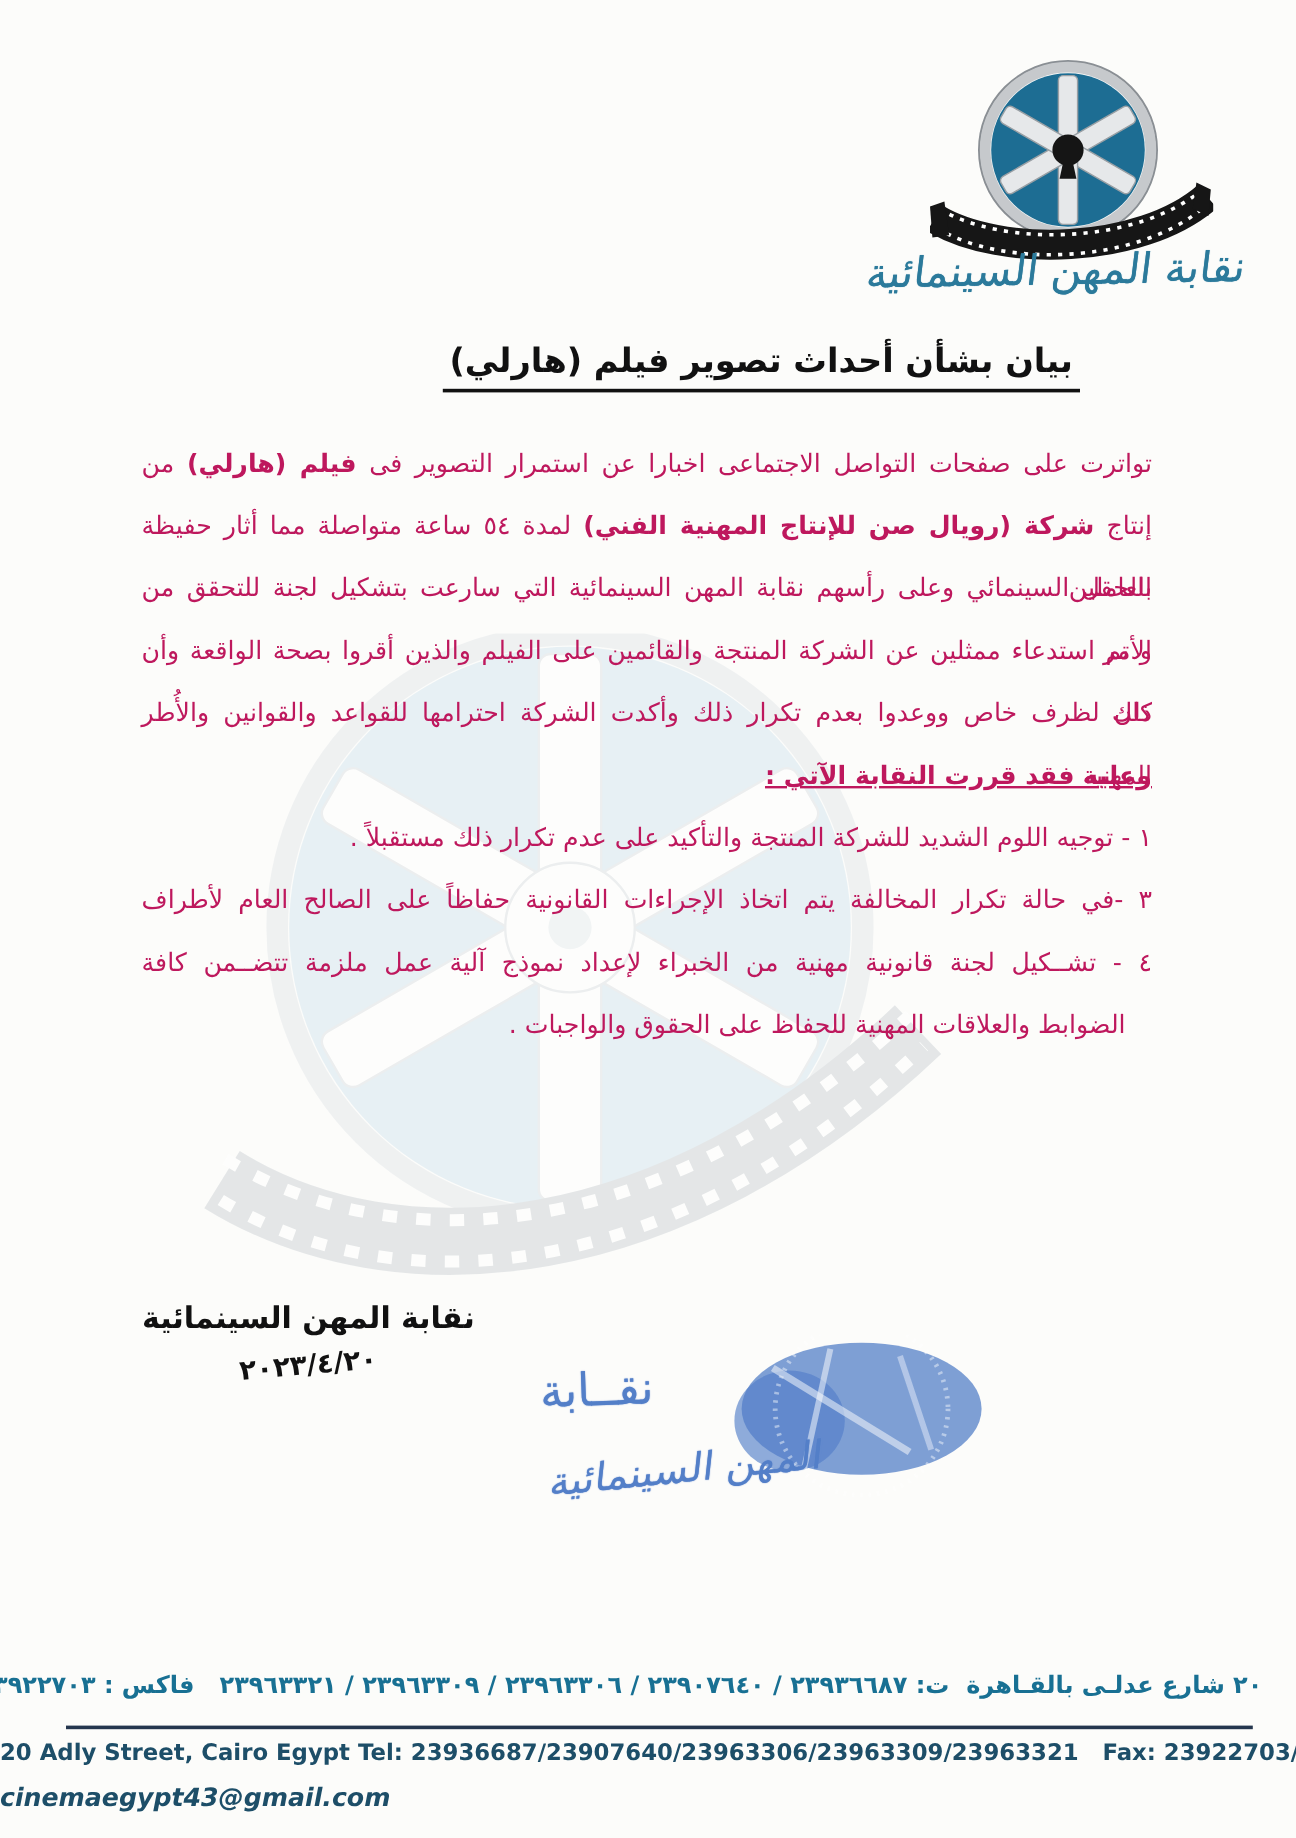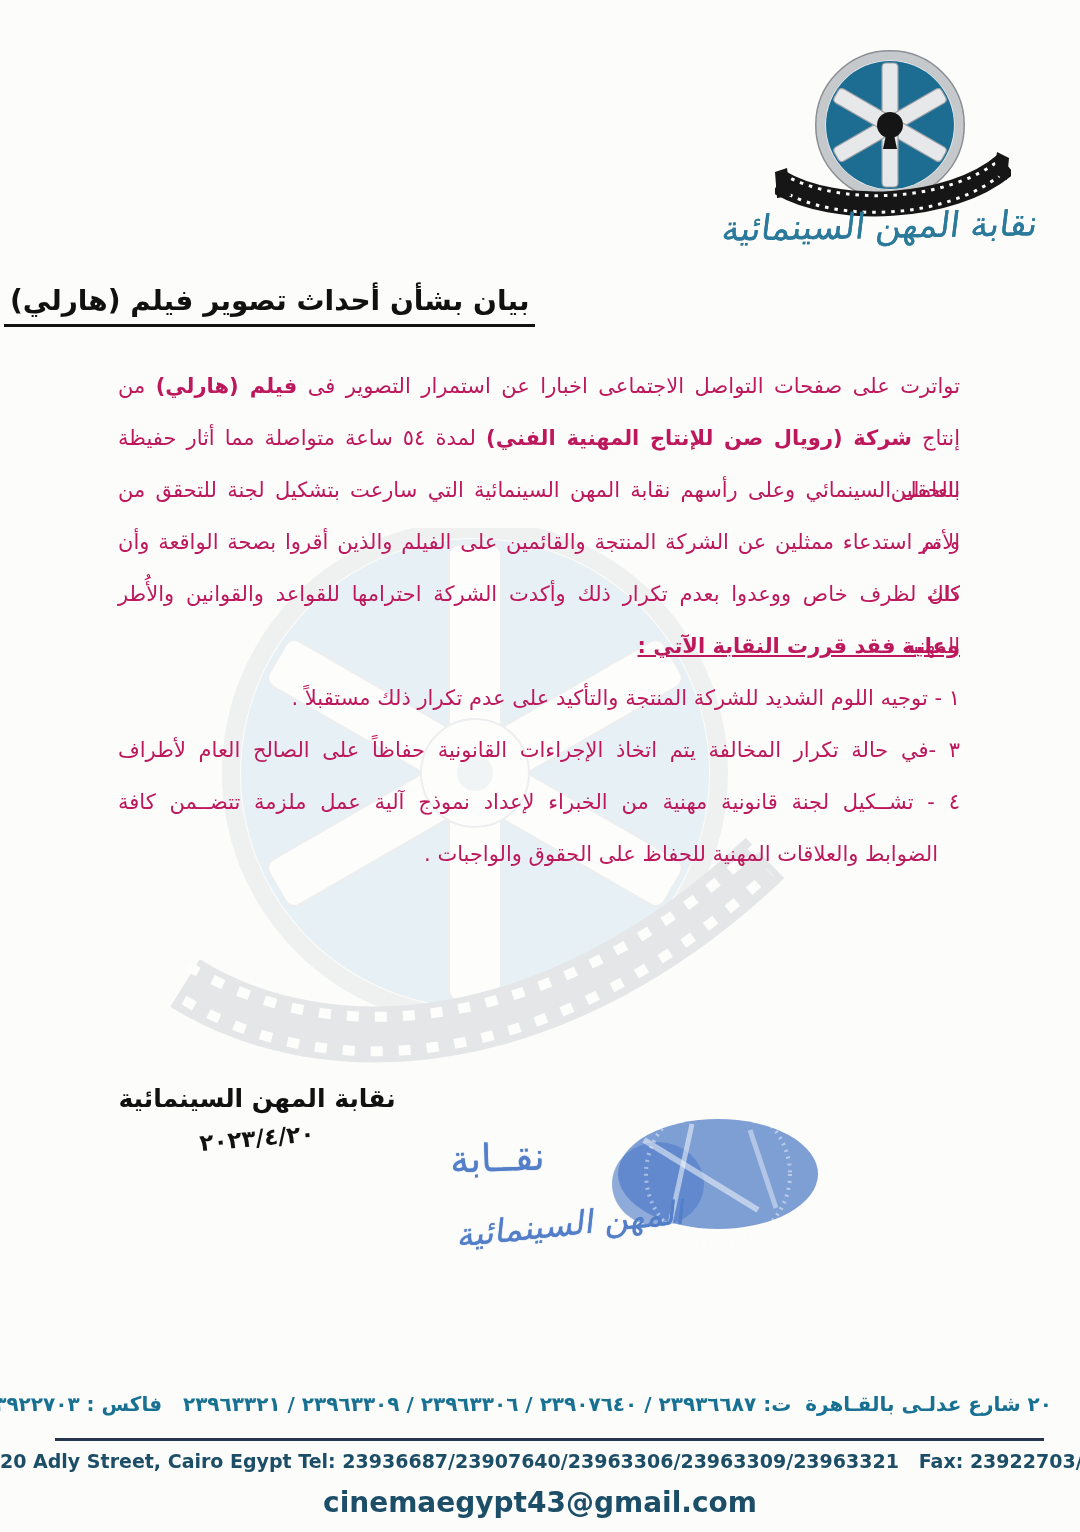--- a/index.html
+++ b/index.html
@@ -12,21 +12,21 @@
   .watermark{position:absolute; left:160px; top:528px; width:640px; height:560px; opacity:.5; z-index:0;}
   
   .logo{position:absolute; left:775px; top:40px; width:236px; height:182px; z-index:2;}
   .calligraphy{
     position:absolute; left:695px; top:206px; width:370px; z-index:2;
     direction:rtl; text-align:center; font-size:35px; color:#2b7a9b;
     transform:skewX(-8deg) rotate(-1deg);
     text-shadow:0 0 .6px #2b7a9b;
   }
   
-  .title-wrap{position:absolute; top:284px; left:4px; width:884px; text-align:left; direction:rtl; z-index:2;}
+  .title-wrap{position:absolute; top:284px; left:16px; width:884px; text-align:right; direction:rtl; z-index:2;}
   .title{
     display:inline-block; font-weight:bold; font-size:28px; color:#111;
     border-bottom:3px solid #111; padding:0 6px 7px 6px;
   }
   
   .body-block{position:absolute; left:118px; top:360px; width:842px; direction:rtl; z-index:2;
     font-size:21px; color:#be185d;}
   .ln{height:52px; line-height:52px; text-align:right; overflow:visible;}
   .jf{text-align:justify; text-align-last:justify;}
   .ind{padding-right:22px;}
@@ -43,22 +43,22 @@
     letter-spacing:1px; text-shadow:0 0 1px #4b79c6;}
   .stamp-blob{position:absolute; left:178px; top:0; width:236px; height:138px;}
   .stamp-w2{position:absolute; left:0; top:92px; font-size:33px; direction:rtl; width:300px; text-align:center;
     transform:skewX(-12deg) rotate(-6deg); text-shadow:0 0 1px #4b79c6;}
   
   .footer-ar{position:absolute; left:28px; right:28px; top:1392px; direction:rtl; text-align:center;
     font-weight:bold; font-size:20px; color:#187093; white-space:pre; z-index:2;}
   .footer-divider{position:absolute; left:55px; right:36px; top:1438px; border-top:3px solid #25364e; z-index:2;}
   .footer-en{position:absolute; left:0; width:100%; top:1450px; text-align:center; direction:ltr;
     font-weight:bold; font-size:19px; color:#1d4e68; white-space:pre; z-index:2;}
-  .footer-email{position:absolute; left:0; width:100%; top:1486px; text-align:center; direction:ltr;
-    font-weight:bold; font-size:28px; color:#1d4e68; z-index:2;}
+  .footer-email{position:absolute; left:0; width:100%; top:1486px; direction:ltr;
+    font-weight:bold; font-size:21px; color:#1d4e68; z-index:2;font-style:italic;}
 </style>
 </head>
 <body>
 
 <div class="page">
 
   <svg class="watermark" viewBox="0 0 640 560" aria-hidden="true">
     <circle cx="315" cy="245" r="244" fill="none" stroke="#e3e7ea" stroke-width="18"></circle>
     <circle cx="315" cy="245" r="234" fill="#d3e5ef"></circle>
     <g transform="translate(315,245)">

